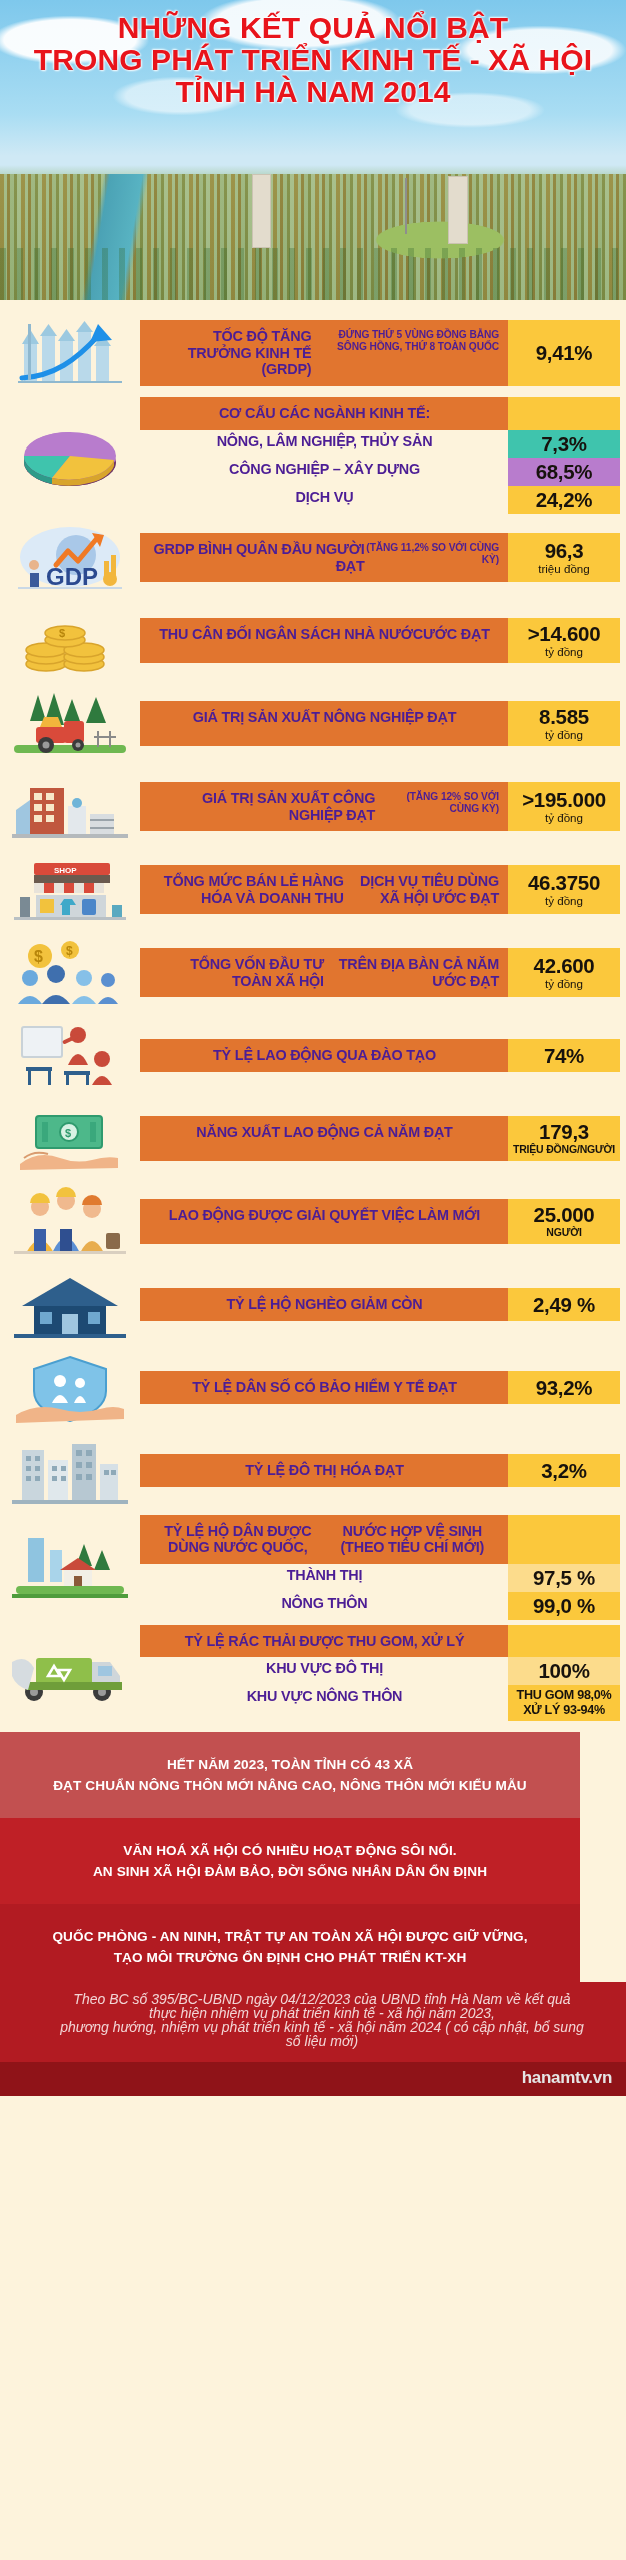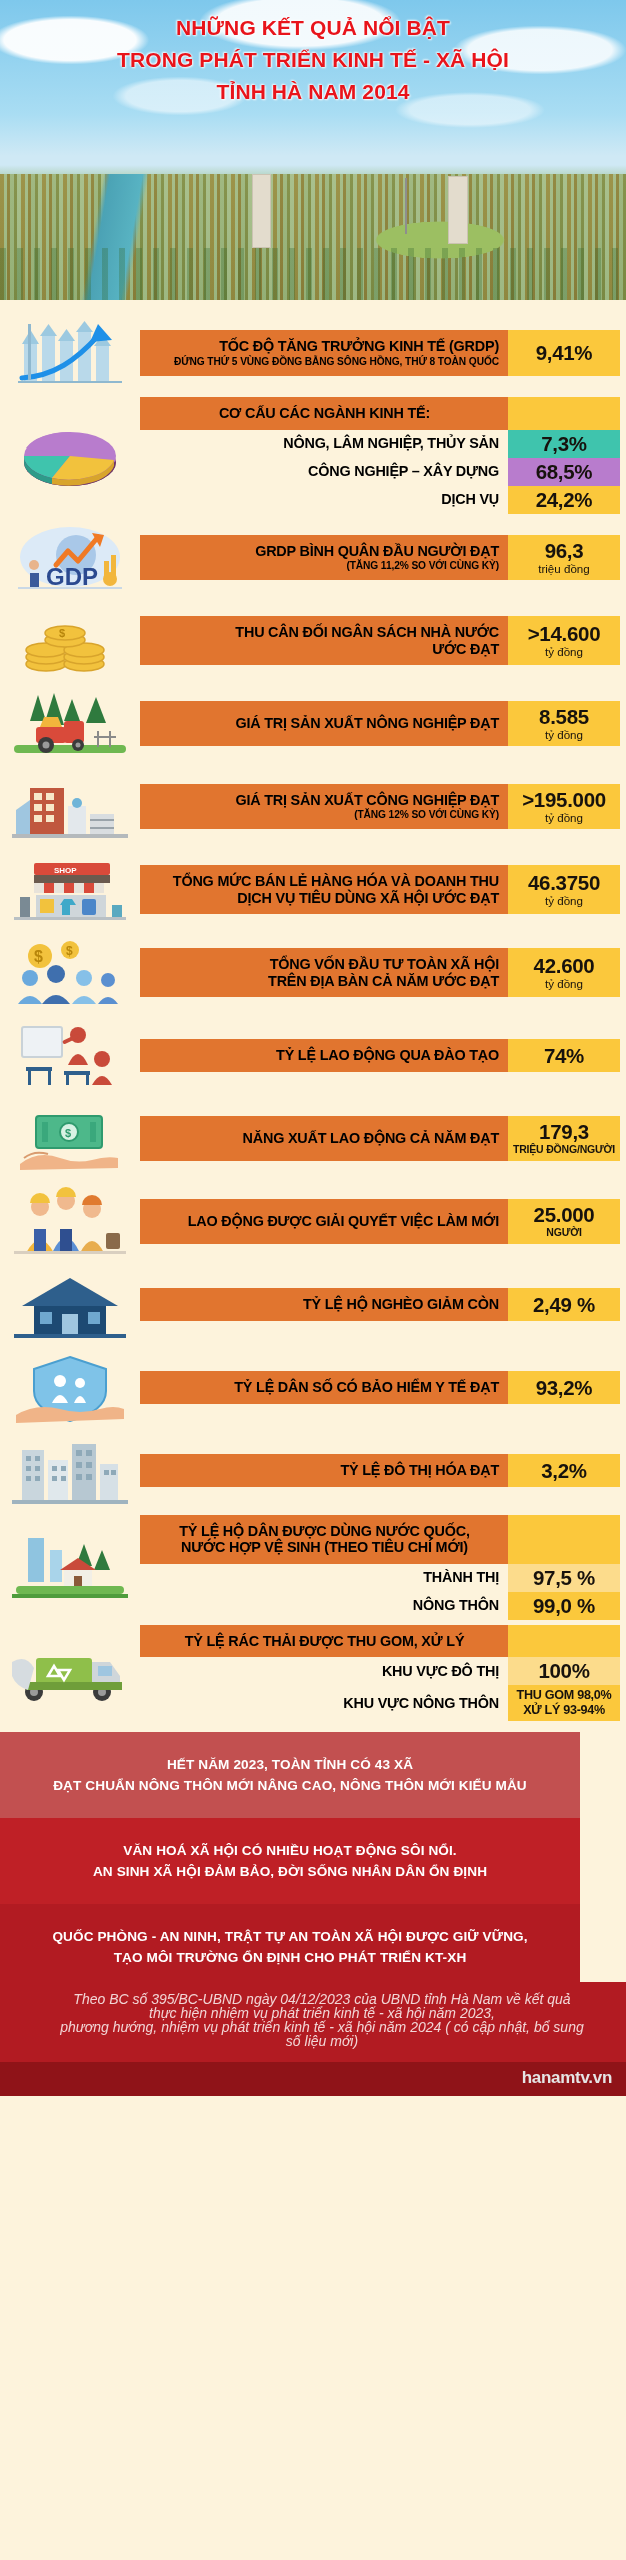--- a/index.html
+++ b/index.html
@@ -62,21 +62,21 @@
   .hero .trees{
     position:absolute;left:0;bottom:0;width:626px;height:52px;
     background:repeating-linear-gradient(90deg, rgba(47,101,43,.55) 0 6px, rgba(0,0,0,0) 6px 17px);
     opacity:.55;
   }
   .hero .title{
     position:absolute;left:0;top:12px;width:626px;
     text-align:center;
     color:#e8141b;
     font-weight:bold;
-    font-size:21px;
+    font-size:30px;
     line-height:32px;
     letter-spacing:.1px;
     text-shadow:0 0 2px rgba(255,255,255,.95),1px 1px 2px rgba(255,255,255,.85),-1px -1px 2px rgba(255,255,255,.85);
     padding:0 22px;
     box-sizing:border-box;
     white-space:nowrap;
   }
   .hero .title .l{display:block;}
 
   
@@ -104,29 +104,29 @@
     justify-content:center;
     padding-right:6px;
   }
   .bar{
     display:flex;
     align-items:stretch;
   }
   .label{
     flex:1;
     background:#e1752f;
-    color:#000000;
+    color:#4c1d95;
     font-weight:bold;
     font-size:14.4px;
     line-height:16.5px;
     text-align:right;
     padding:8px 9px 8px 10px;
     box-sizing:border-box;
     display:flex;
-    flex-direction:column;
+    flex-direction:row;
     justify-content:center;
     letter-spacing:-.2px;
   }
   .label.center{text-align:center;}
   .label .sub{
     font-size:10.2px;
     line-height:12px;
     font-weight:bold;
     letter-spacing:-.1px;
     margin-top:1px;

